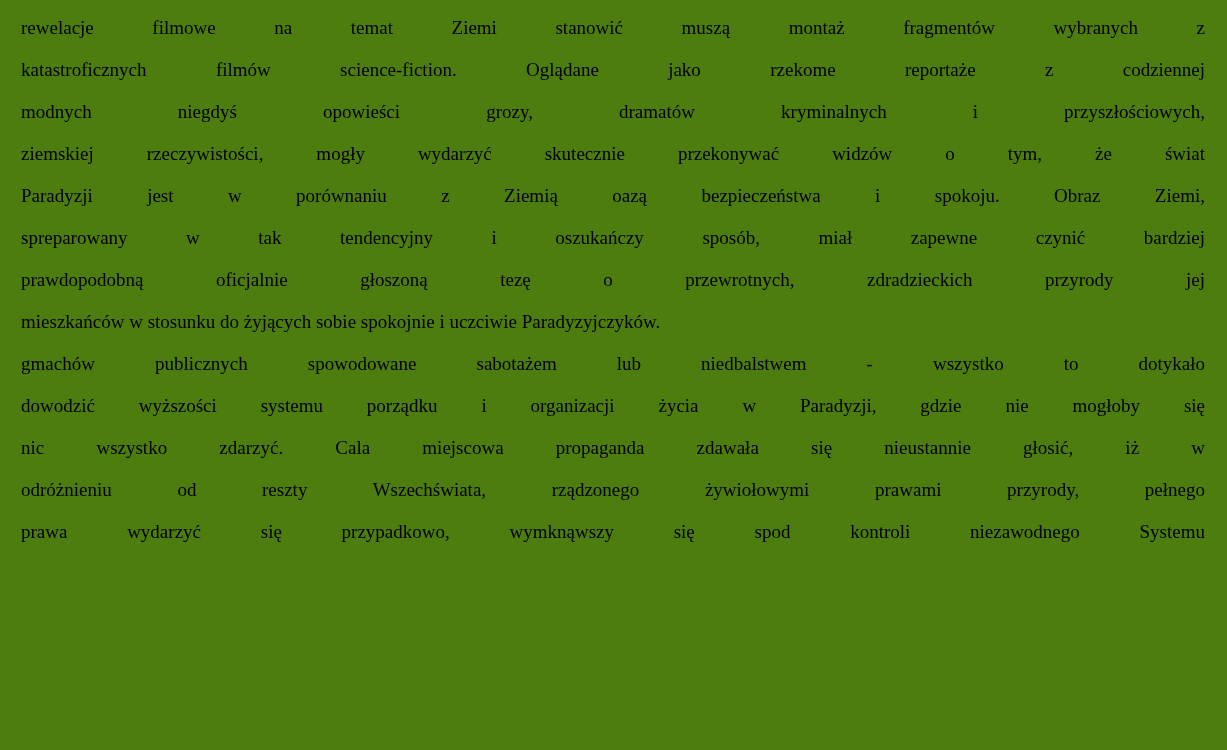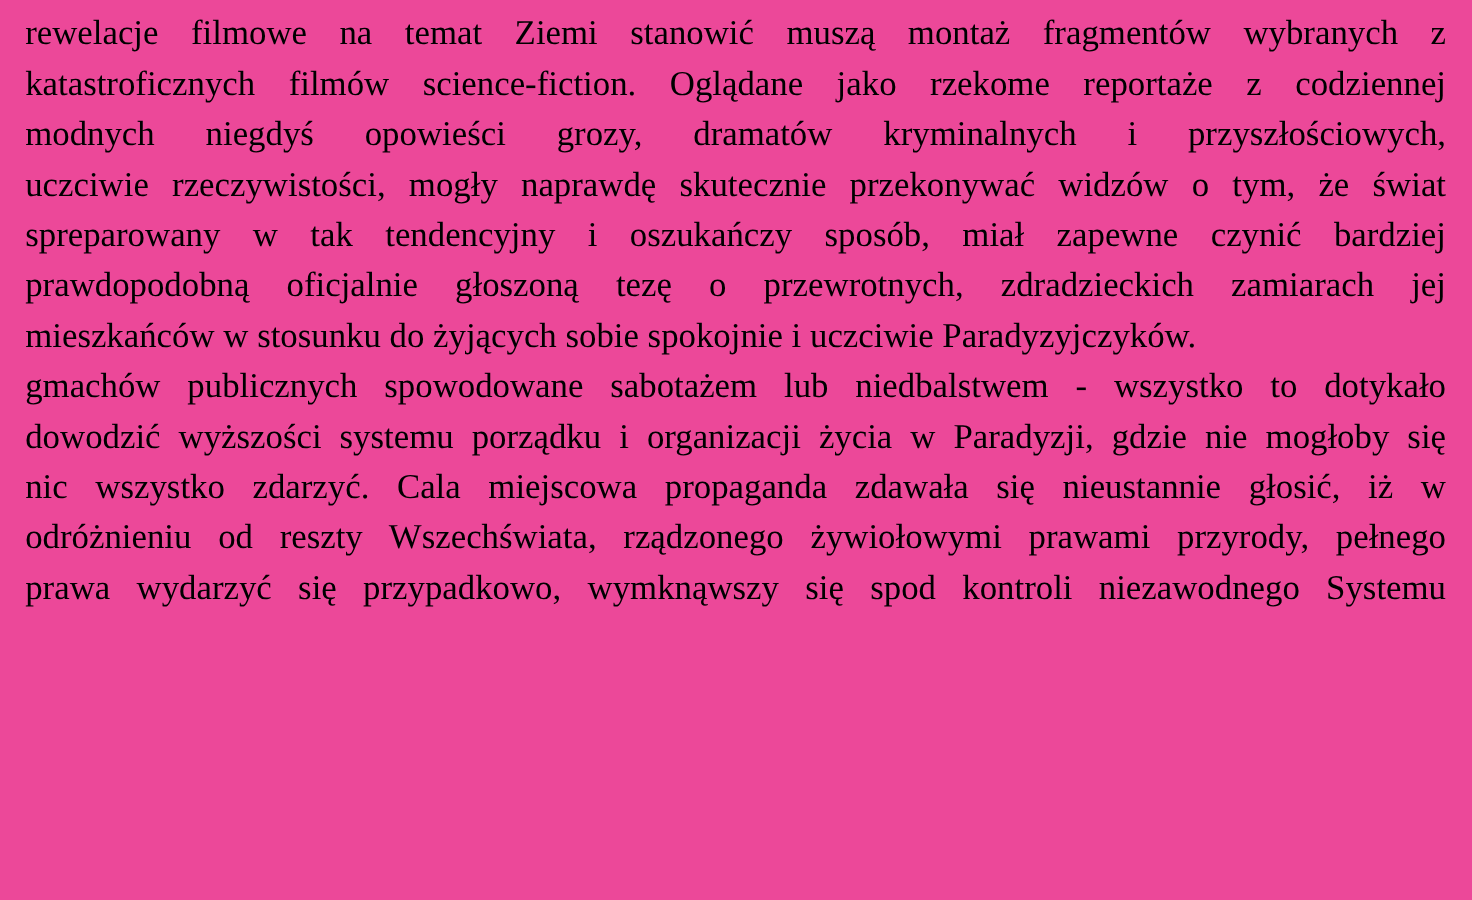--- a/index.html
+++ b/index.html
@@ -11,44 +11,45 @@
     width: 1227px;
     height: 750px;
     overflow: hidden;
   }
   .page {
     box-sizing: border-box;
     width: 1227px;
     height: 750px;
     padding: 7px 22px 0 21px;
     font-family: "Liberation Serif", "DejaVu Serif", serif;
-    font-size: 29px;
+    font-size: 19px;
     line-height: 42px;
     color: #000000;
-    background: #ec4899;
+    background: #4d7c0f;
   }
   .line {
     text-align: justify;
     text-align-last: justify;
   }
   .line.para-end {
     text-align-last: left;
   }
 </style>
 </head>
 <body>
 
 <div class="page">
   <div>
     <div class="line">rewelacje filmowe na temat Ziemi stanowić muszą montaż fragmentów wybranych z</div>
     <div class="line">katastroficznych filmów science-fiction. Oglądane jako rzekome reportaże z codziennej</div>
     <div class="line">modnych niegdyś opowieści grozy, dramatów kryminalnych i przyszłościowych,</div>
-    <div class="line">uczciwie rzeczywistości, mogły naprawdę skutecznie przekonywać widzów o tym, że świat</div>
+    <div class="line">ziemskiej rzeczywistości, mogły wydarzyć skutecznie przekonywać widzów o tym, że świat</div>
+    <div class="line">Paradyzji jest w porównaniu z Ziemią oazą bezpieczeństwa i spokoju. Obraz Ziemi,</div>
     <div class="line">spreparowany w tak tendencyjny i oszukańczy sposób, miał zapewne czynić bardziej</div>
-    <div class="line">prawdopodobną oficjalnie głoszoną tezę o przewrotnych, zdradzieckich zamiarach jej</div>
+    <div class="line">prawdopodobną oficjalnie głoszoną tezę o przewrotnych, zdradzieckich przyrody jej</div>
     <div class="line para-end">mieszkańców w stosunku do żyjących sobie spokojnie i uczciwie Paradyzyjczyków.</div>
   </div>
   <div>
     <div class="line">gmachów publicznych spowodowane sabotażem lub niedbalstwem - wszystko to dotykało</div>
     <div class="line">dowodzić wyższości systemu porządku i organizacji życia w Paradyzji, gdzie nie mogłoby się</div>
     <div class="line">nic wszystko zdarzyć. Cala miejscowa propaganda zdawała się nieustannie głosić, iż w</div>
     <div class="line">odróżnieniu od reszty Wszechświata, rządzonego żywiołowymi prawami przyrody, pełnego</div>
     <div class="line">prawa wydarzyć się przypadkowo, wymknąwszy się spod kontroli niezawodnego Systemu</div>
   </div>
 </div>

